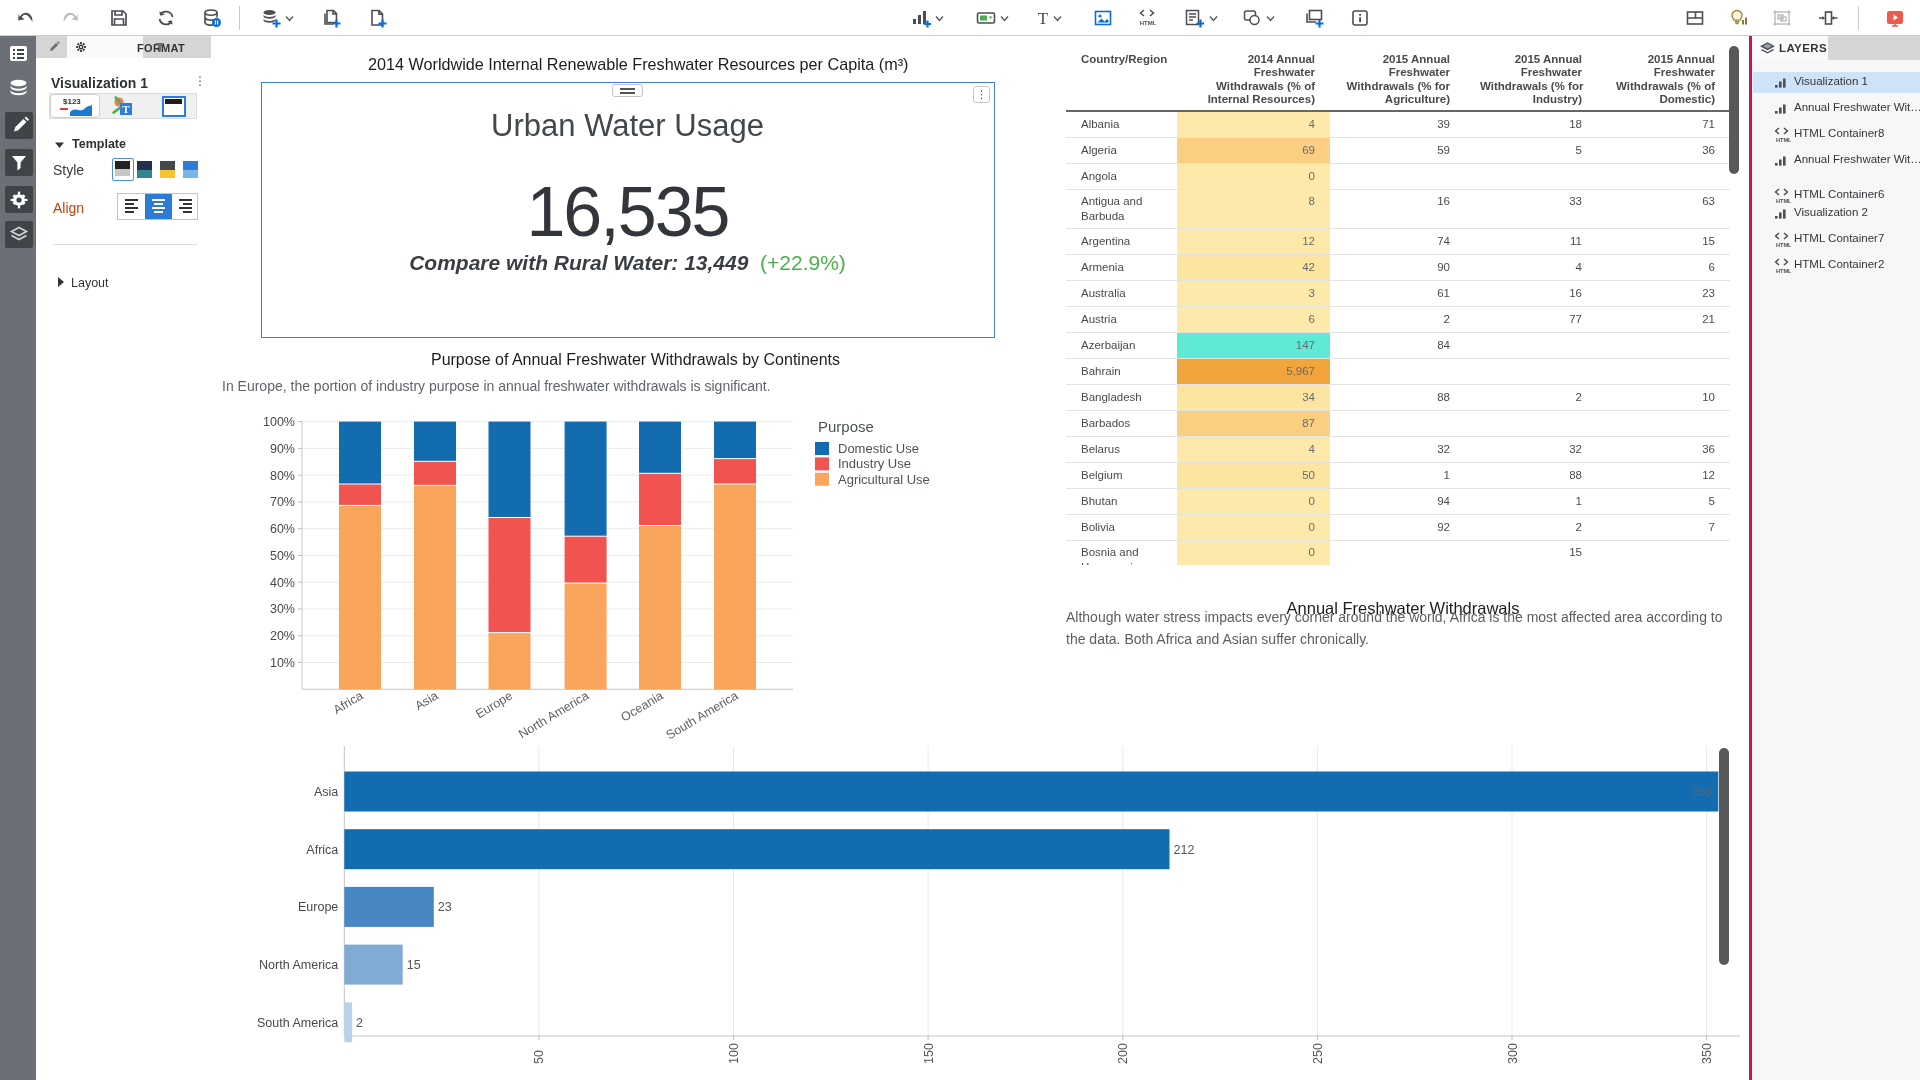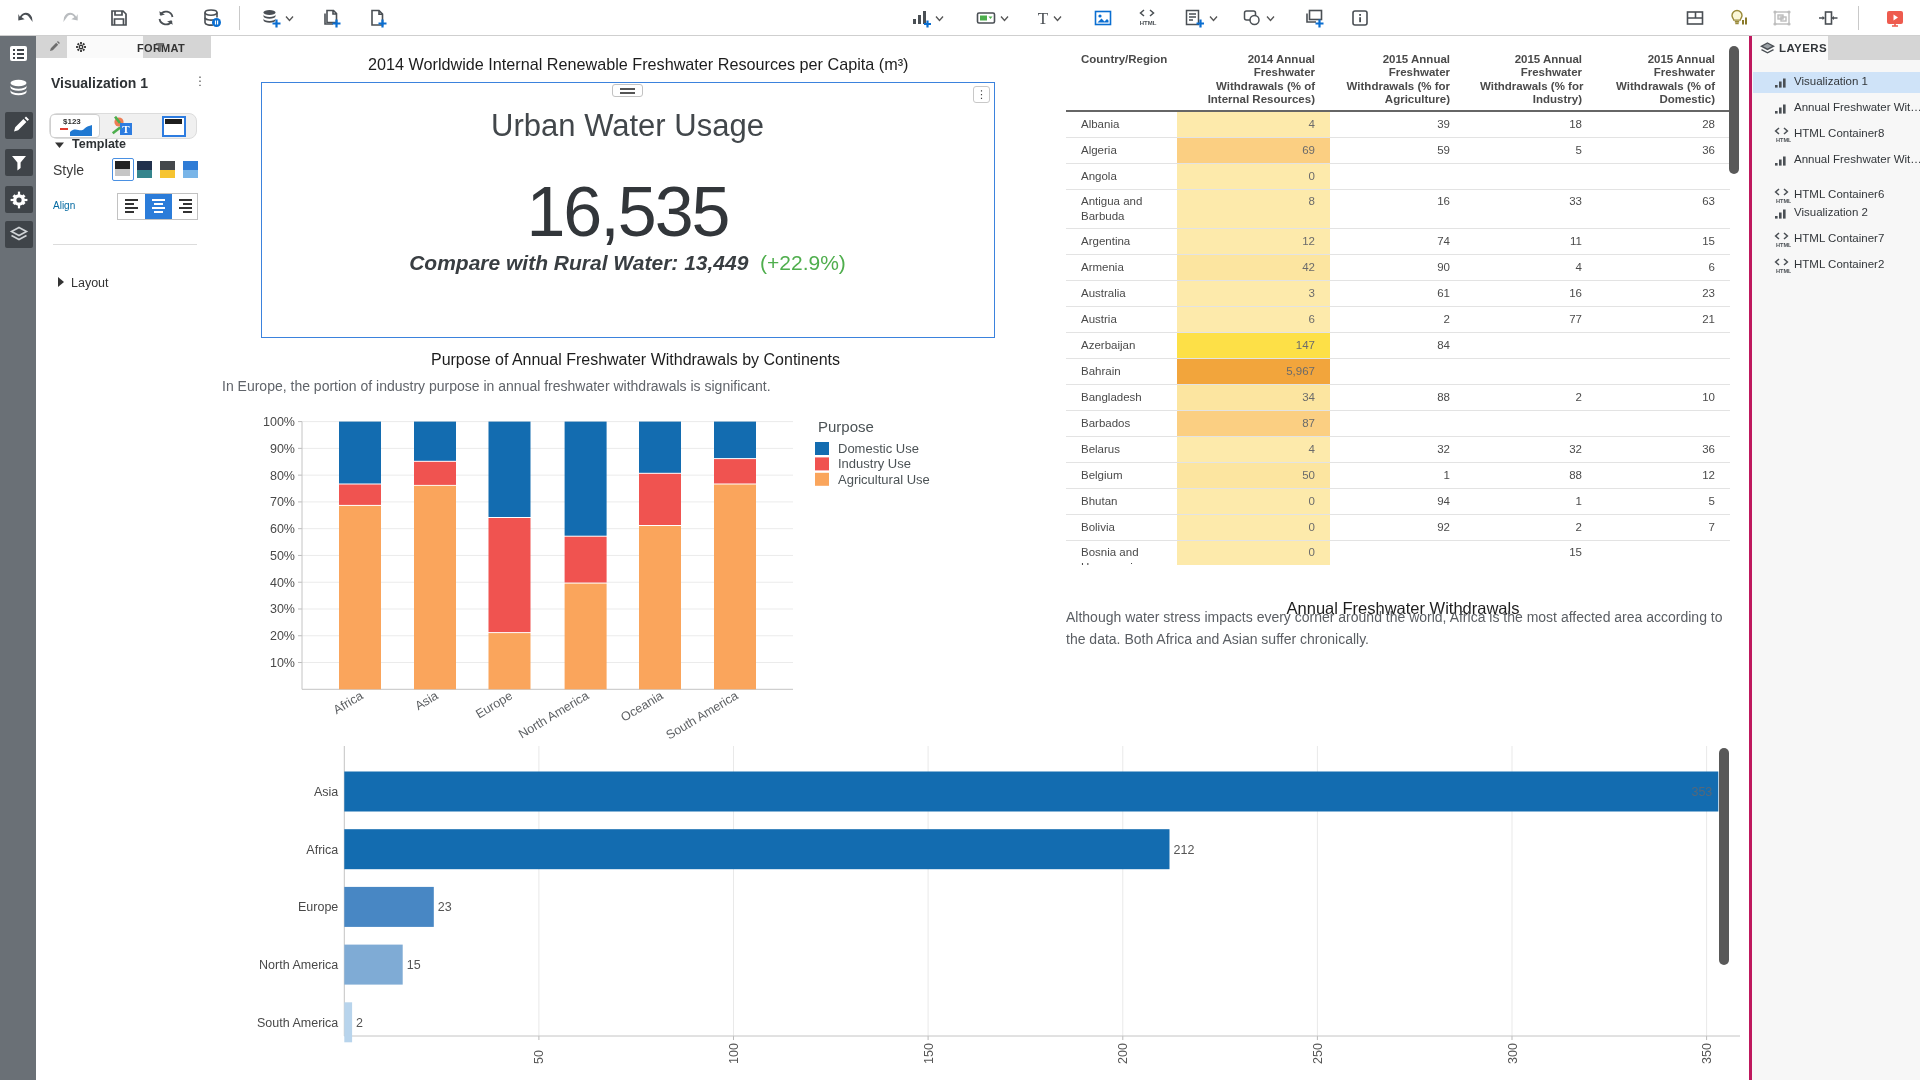--- a/index.html
+++ b/index.html
@@ -184,21 +184,21 @@
 <th>2015 Annual<br>Freshwater<br>Withdrawals (% for<br>Industry)</th>
 <th>2015 Annual<br>Freshwater<br>Withdrawals (% of<br>Domestic)</th>
 </tr>
       </thead>
 <tbody id="tbody">
         <tr>
           <td>Albania</td>
           <td style="background:#fdeaab; color:#6b6b6b;">4</td>
           <td>39</td>
           <td>18</td>
-          <td>28</td>
+          <td>71</td>
         </tr>
         <tr>
           <td>Algeria</td>
           <td style="background:#fbcf82; color:#6b6b6b;">69</td>
           <td>59</td>
           <td>5</td>
           <td>36</td>
         </tr>
         <tr>
           <td>Angola</td>
@@ -237,21 +237,21 @@
         </tr>
         <tr>
           <td>Austria</td>
           <td style="background:#fdeaab; color:#6b6b6b;">6</td>
           <td>2</td>
           <td>77</td>
           <td>21</td>
         </tr>
         <tr>
           <td>Azerbaijan</td>
-          <td style="background:#fde047; color:#6b6b6b;">147</td>
+          <td style="background:#5eead4; color:#6b6b6b;">147</td>
           <td>84</td>
           <td></td>
           <td></td>
         </tr>
         <tr>
           <td>Bahrain</td>
           <td style="background:#f2a53c; color:#6b6b6b;">5,967</td>
           <td></td>
           <td></td>
           <td></td>
@@ -547,21 +547,21 @@
         </g>
       </svg>
     <div class="abs" style="left:57px; top:6px; font-size:11px; font-weight:bold; color:#333; letter-spacing:0.3px;padding-left:44px;">FORMAT</div>
     <svg class="abs" style="left:118px; top:5px;" width="12" height="12" viewBox="0 0 12 12">
         <path d="M1.5 2 h9 l-3.4 4 v3.4 l-2.2 1.6 v-5 z" fill="#6e6e6e"></path>
       </svg>
   </div>
   <div class="abs" style="left:15px; top:39px; font-size:14px; font-weight:bold; color:#2e3235;">Visualization 1</div>
   <div class="abs" style="left:158px; top:38px; font-size:12px; color:#555;">⋮</div>
 
-  <div class="abs" style="left:13px; top:57px; width:148px; height:26px; background:#f0f0f0; border:1px solid #dcdcdc; border-radius:8px;margin-top:20px;">
+  <div class="abs" style="left:13px; top:57px; width:148px; height:26px; background:#f0f0f0; border:1px solid #dcdcdc; border-radius:0;">
     <div class="abs" style="left:0px; top:0px; width:50px; height:24px; background:#fff; border:1px solid #cfcfcf; border-radius:4px;">
       <div class="abs" style="left:12px; top:2px; font-size:8px; font-weight:bold; color:#333;">$123</div>
       <div class="abs" style="left:9px; top:13px; width:8px; height:2px; background:#e03c31;"></div>
       <svg class="abs" style="left:19px; top:9px;" width="22" height="12" viewBox="0 0 22 12">
           <path d="M0 12 L0 8 C6 2 10 9 14 5 C17 2.2 19 2 22 1 L22 12 Z" fill="#1f78d1"></path>
         </svg>
     </div>
     <svg class="abs" style="left:61px; top:2px;" width="24" height="21" viewBox="0 0 24 21">
       <circle cx="8" cy="6" r="4.6" fill="#ee7d55"></circle>
       <rect x="2.2" y="2.2" width="8" height="2.6" transform="rotate(52 6 4)" fill="#4cae4c"></rect>
@@ -589,21 +589,21 @@
       <div style="height:8px; background:#35858d;"></div>
     </div>
   <div class="abs" style="left:124px; top:125px; width:15px; height:17px;">
       <div style="height:9px; background:#44484b;"></div>
       <div style="height:8px; background:#f6c431;"></div>
     </div>
   <div class="abs" style="left:147px; top:125px; width:15px; height:17px;">
       <div style="height:9px; background:#2f7cd6;"></div>
       <div style="height:8px; background:#79b5e8;"></div>
     </div>
-  <div class="abs" style="left:17px; top:164px; font-size:10px; color:#0369a1;">Align</div>
+  <div class="abs" style="left:17px; top:164px; font-size:14px; color:#c2410c;">Align</div>
 
   <div class="abs" style="left:81px; top:157px; width:81px; height:27px; border:1px solid #c2c2c2; background:#fff;">
     <div class="abs" style="left:0; top:0; width:27px; height:25px;">
       <div class="abs" style="left:7px; top:5px; width:13px; height:2px; background:#333;"></div>
       <div class="abs" style="left:7px; top:9px; width:9px; height:2px; background:#333;"></div>
       <div class="abs" style="left:7px; top:13px; width:13px; height:2px; background:#333;"></div>
       <div class="abs" style="left:7px; top:17px; width:9px; height:2px; background:#333;"></div>
     </div>
     <div class="abs" style="left:27px; top:0; width:27px; height:25px; background:#2b7cd9;">
       <div class="abs" style="left:7px; top:5px; width:13px; height:2px; background:#fff;"></div>

